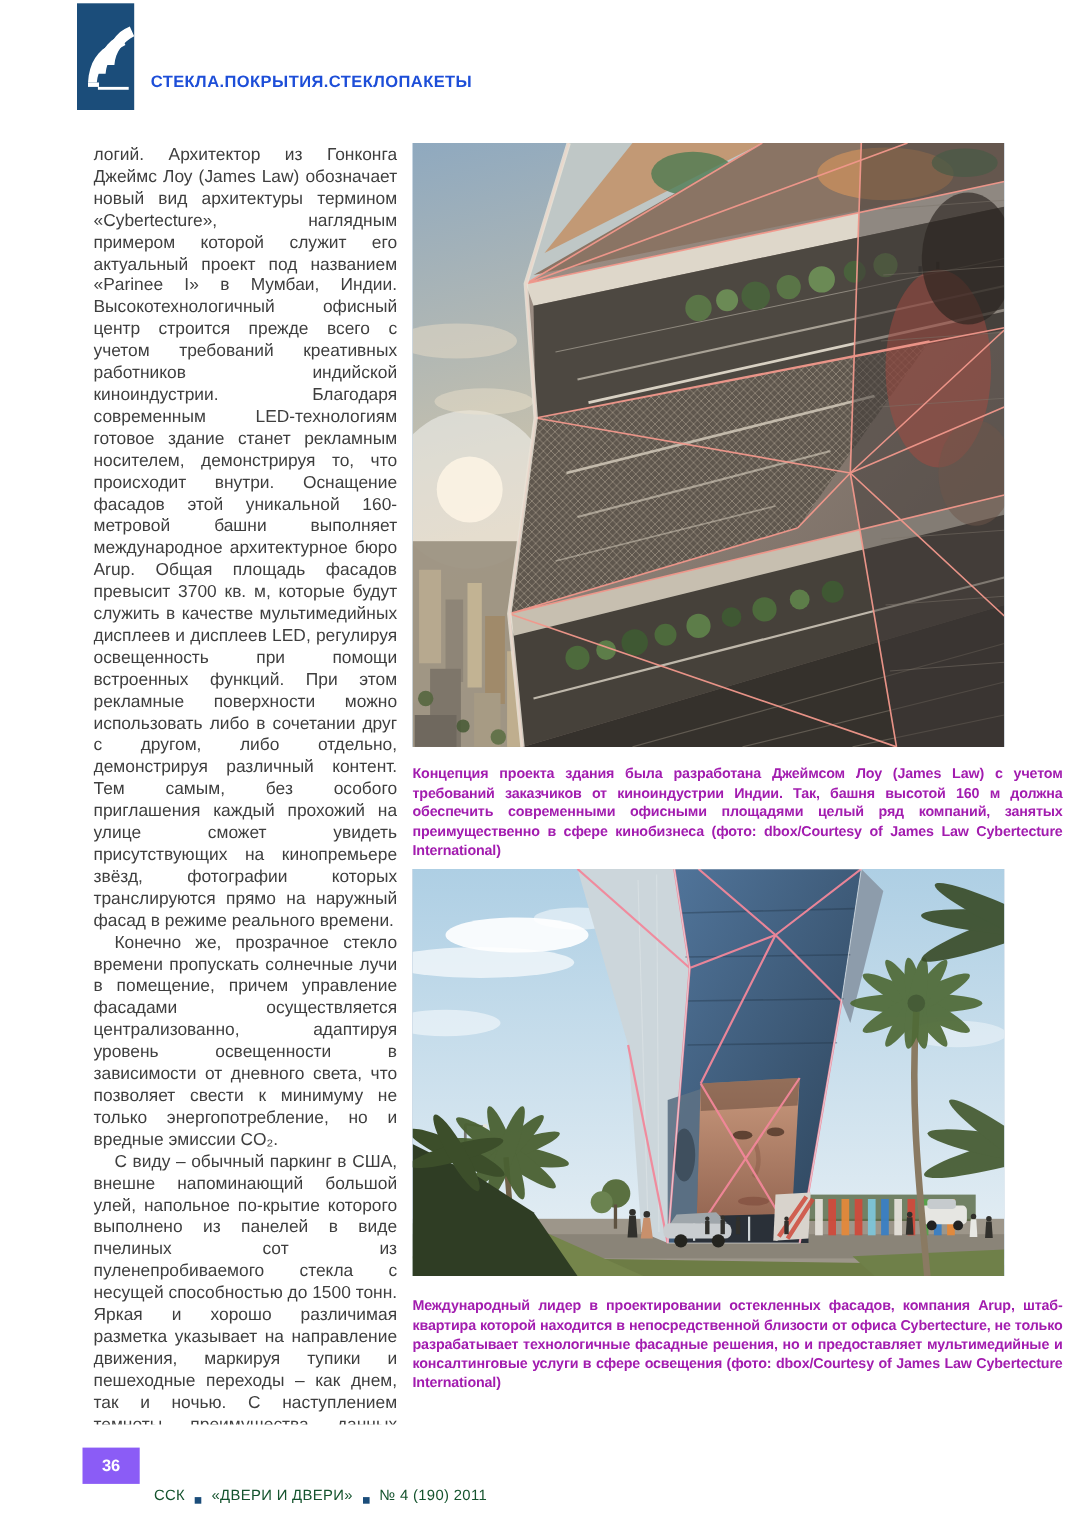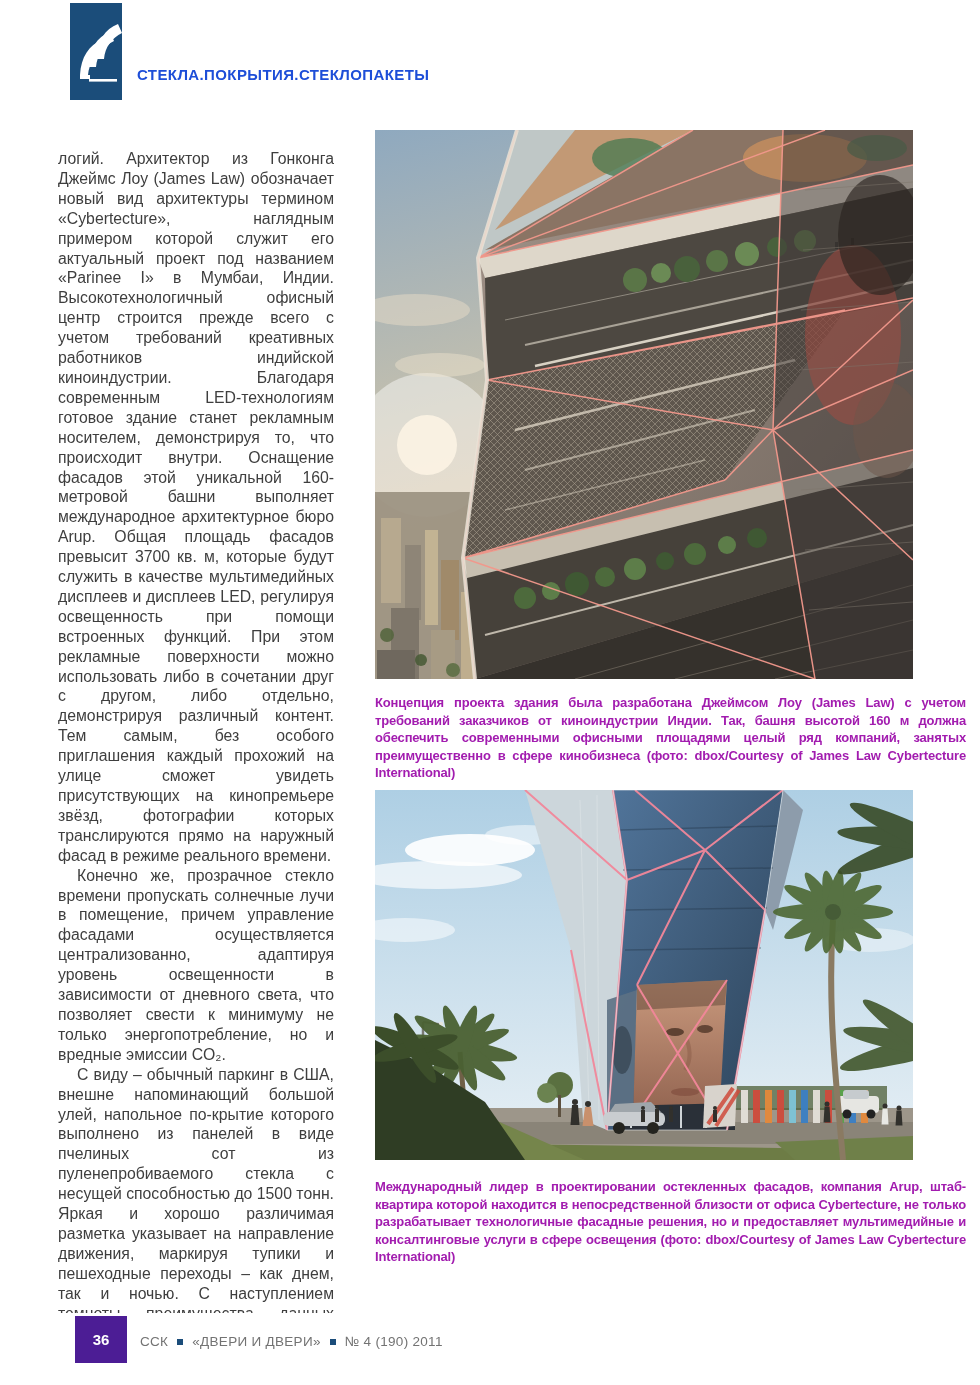--- a/index.html
+++ b/index.html
@@ -6,42 +6,42 @@
   .page{position:relative;width:980px;height:1385px;background:#fff;overflow:hidden;
         font-family:"Liberation Sans",sans-serif;}
 
   
   .logo-box{position:absolute;left:70px;top:3px;width:52px;height:97px;background:#1b4d7a;}
   .logo-box svg{position:absolute;left:3px;bottom:6px;}
   .section-title{position:absolute;left:137px;top:66px;font-size:15px;font-weight:bold;
         color:#1d4ed8;letter-spacing:0.4px;}
 
   
-  .body-col{position:absolute;left:58px;top:131px;width:276px;height:1164px;overflow:hidden;
-        font-size:15.8px;line-height:19.9px;text-align:justify;color:#3e3e3e;hyphens:auto;margin-top:18px;}
+  .body-col{position:absolute;left:85px;top:131px;width:276px;height:1164px;overflow:hidden;
+        font-size:15.8px;line-height:19.9px;text-align:justify;color:#3e3e3e;hyphens:auto;}
   .body-col p{margin:0;}
   .body-col p + p{text-indent:19px;}
 
   
   .photo{position:absolute;left:375px;width:538px;overflow:hidden;background:#9db8cf;}
   .photo-1{top:130px;height:549px;}
   .photo-2{top:790px;height:370px;}
   .photo svg{display:block;}
 
   
   .caption{position:absolute;left:375px;width:591px;font-size:13px;font-weight:bold;
         line-height:17.6px;color:#a21caf;text-align:justify;letter-spacing:-0.15px;}
   .caption-1{top:694px;}
   .caption-2{top:1178px;}
 
   
-  .pageno-box{position:absolute;left:75px;top:1316px;width:52px;height:47px;background:#4c1d95;
+  .pageno-box{position:absolute;left:75px;top:1316px;width:52px;height:33px;background:#8b5cf6;
         color:#fff;font-size:15px;font-weight:bold;display:flex;align-items:center;justify-content:center;}
-  .footer-line{position:absolute;left:140px;top:1316px;height:51px;display:flex;align-items:center;
-        color:#737373;font-size:13.5px;letter-spacing:0.3px;}
+  .footer-line{position:absolute;left:140px;top:1316px;height:51px;display:flex;align-items:flex-end;
+        color:#14532d;font-size:13.5px;letter-spacing:0.3px;}
   .footer-line .sep{width:6px;height:6px;background:#1b4d7a;margin:0 9px;display:inline-block;}
 </style>
 </head>
 <body>
 
 <div class="page">
 
   <div class="logo-box">
     <svg width="52" height="91" viewBox="0 0 52 91">
       <g fill="#ffffff">

